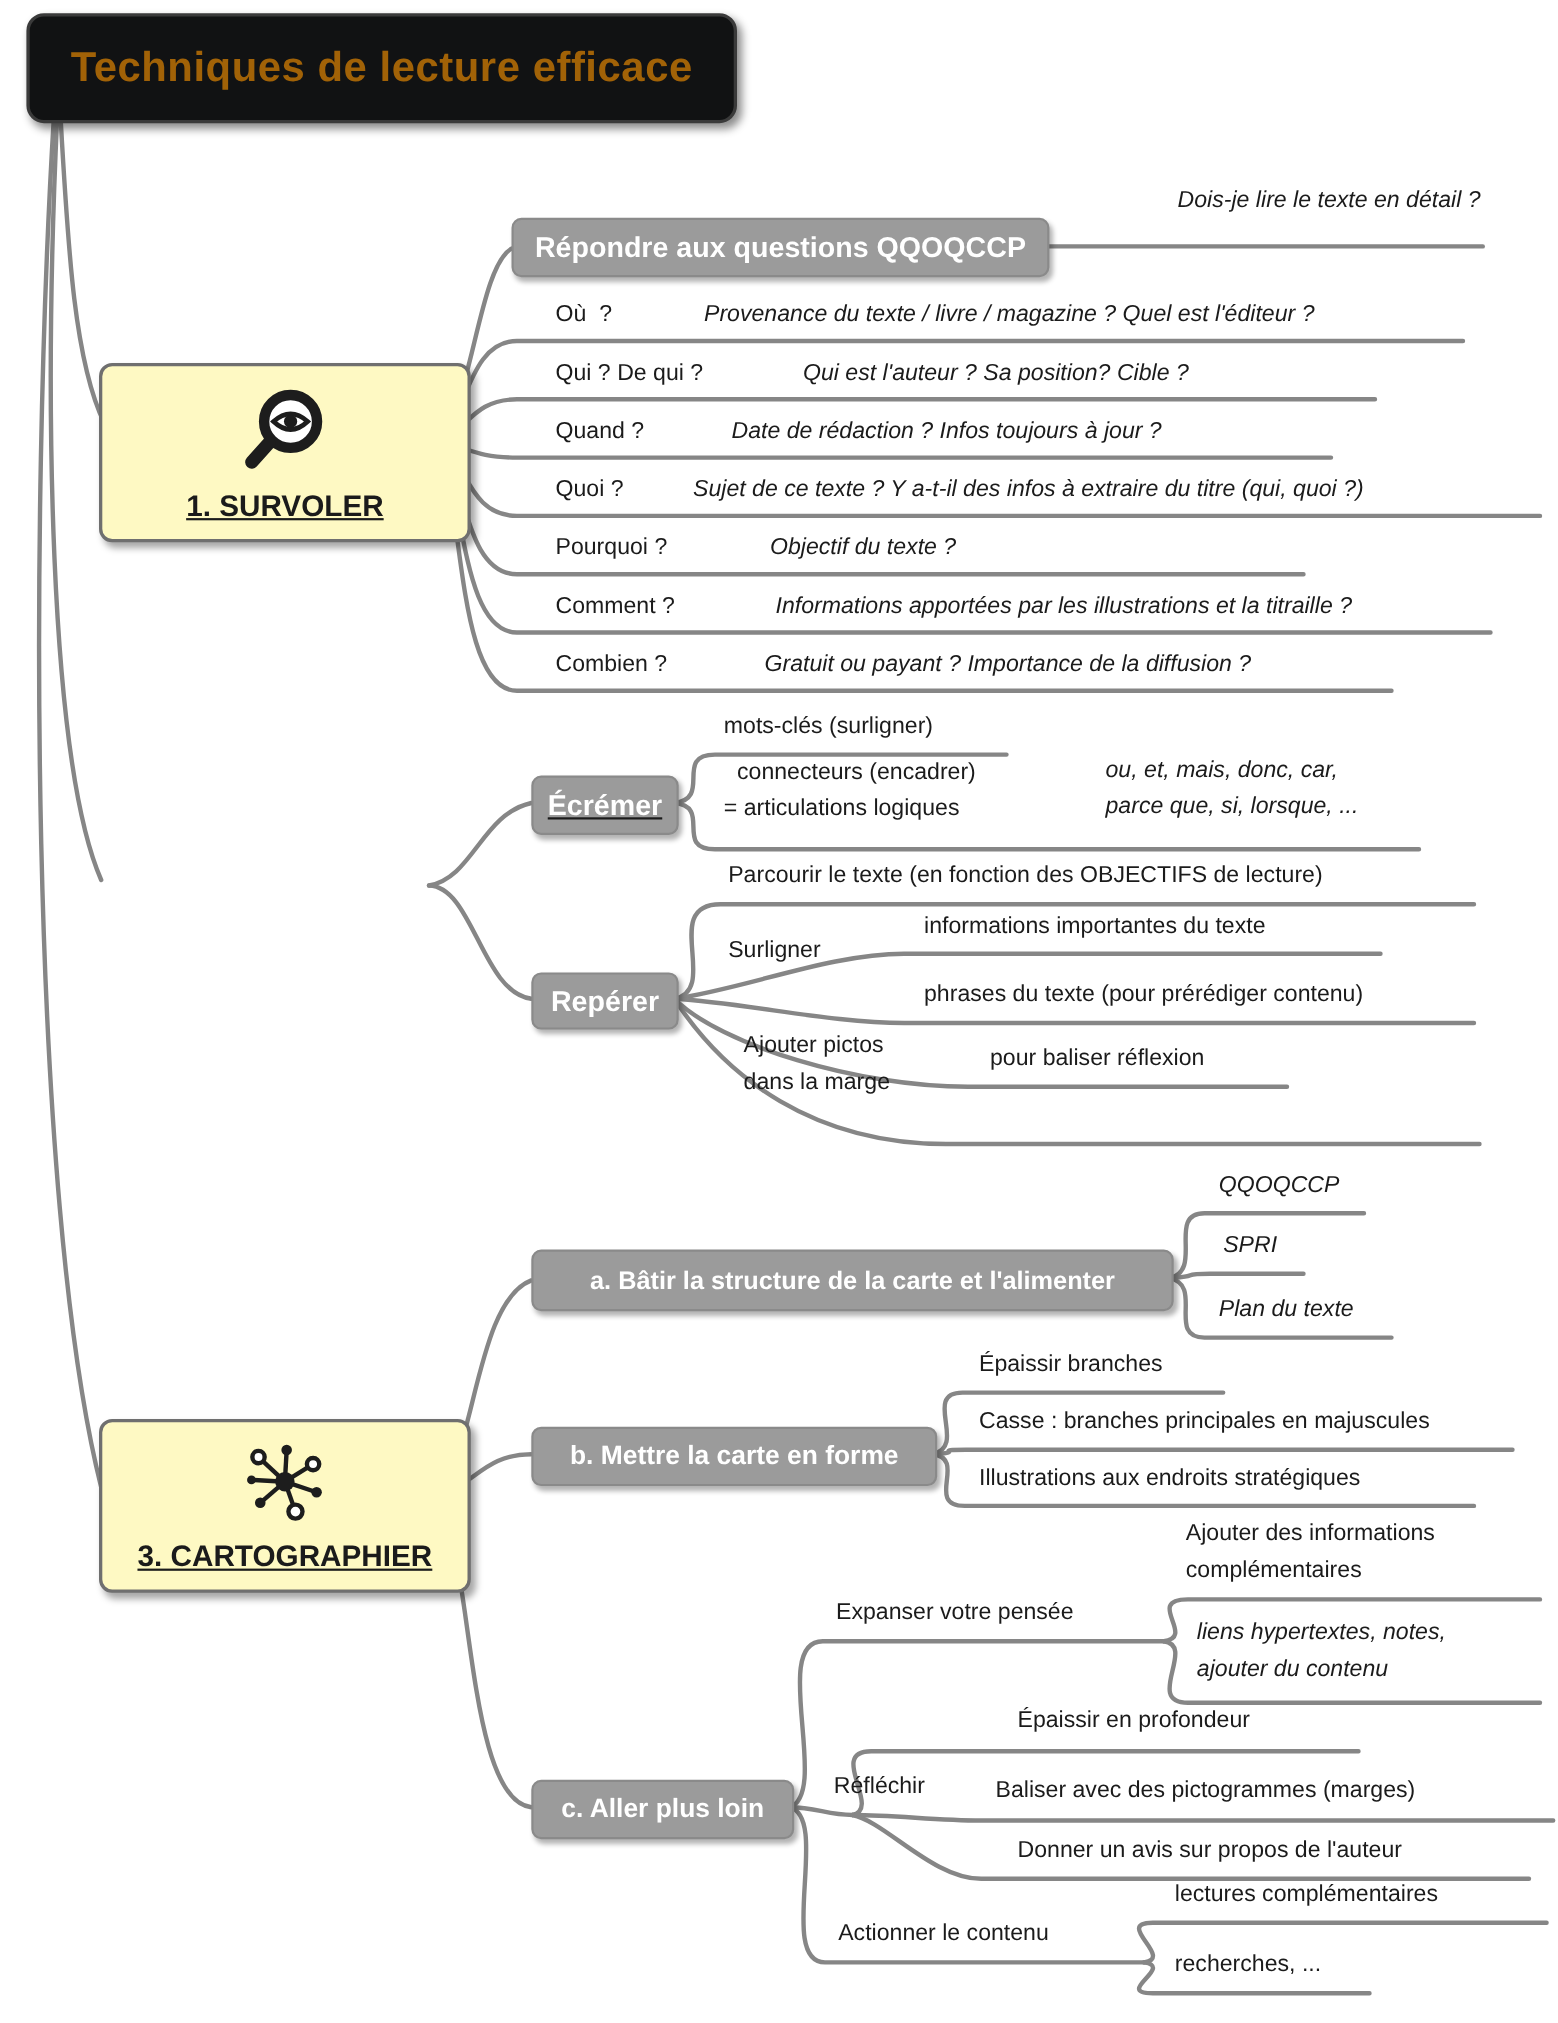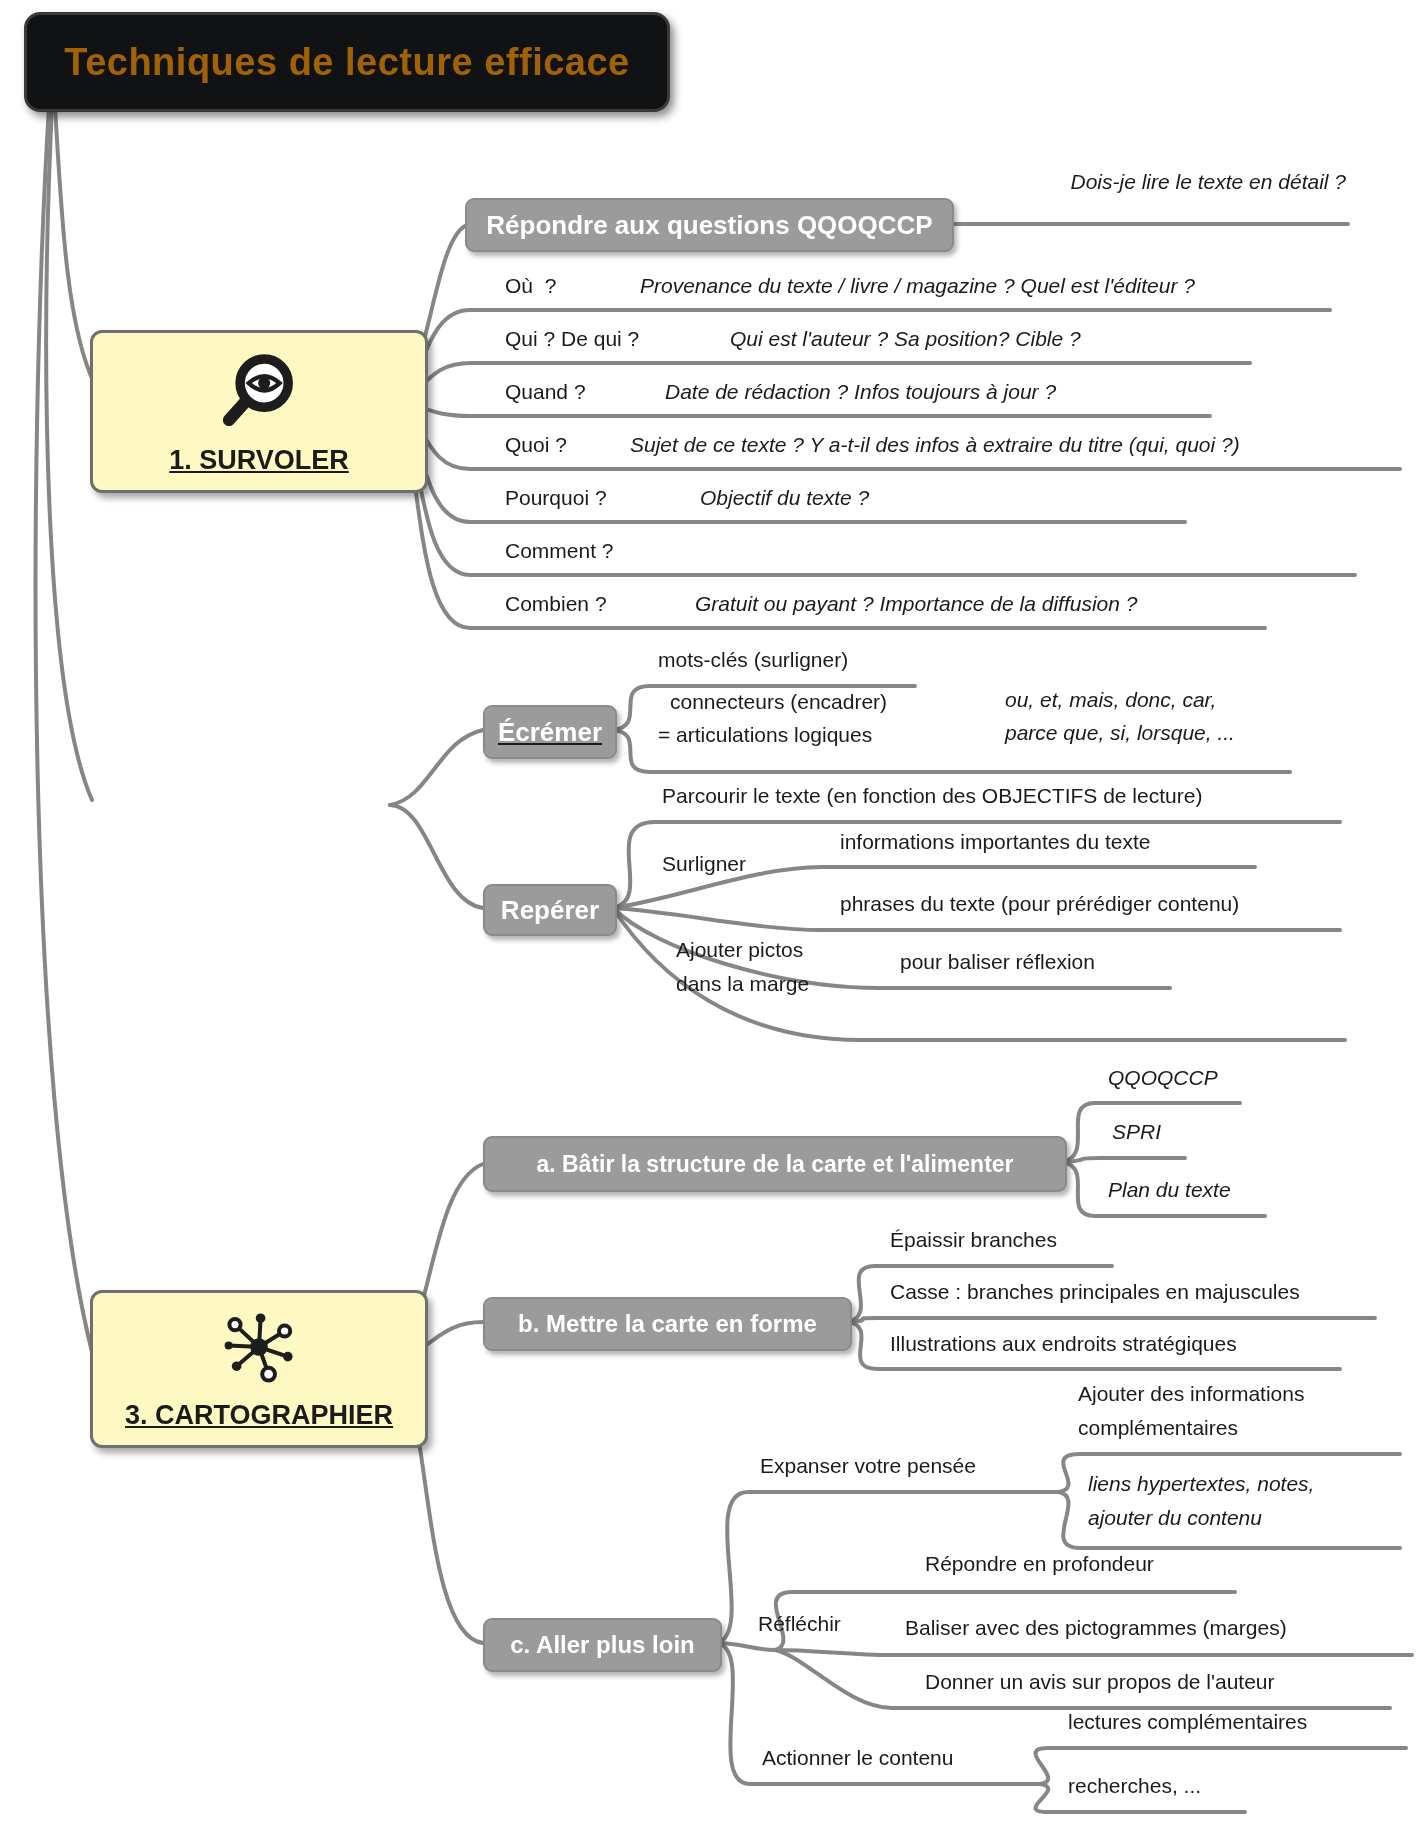--- a/index.html
+++ b/index.html
@@ -134,20 +134,21 @@
   <div class="abs t" style="left:505px;top:380px;">Quand ?</div>
   <div class="abs t it" style="left:665px;top:380px;">Date de rédaction ? Infos toujours à jour ?</div>
 
   <div class="abs t" style="left:505px;top:433px;">Quoi ?</div>
   <div class="abs t it" style="left:630px;top:433px;">Sujet de ce texte ? Y a-t-il des infos à extraire du titre (qui, quoi ?)</div>
 
   <div class="abs t" style="left:505px;top:486px;">Pourquoi ?</div>
   <div class="abs t it" style="left:700px;top:486px;">Objectif du texte ?</div>
 
   <div class="abs t" style="left:505px;top:539px;">Comment ?</div>
+  <div class="abs t it" style="left:705px;top:539px;">Informations apportées par les illustrations et la titraille ?</div>
 
   <div class="abs t" style="left:505px;top:592px;">Combien ?</div>
   <div class="abs t it" style="left:695px;top:592px;">Gratuit ou payant ? Importance de la diffusion ?</div>
 
   <div class="abs t" style="left:658px;top:648px;">mots-clés (surligner)</div>
 
   <div class="abs gbox fs26" style="left:483px;top:705px;width:130px;height:50px;text-decoration:underline;">
     <span>Écrémer</span>
   </div>
   <div class="abs t" style="left:670px;top:690px;">connecteurs (encadrer)</div>
@@ -184,21 +185,21 @@
 
   <div class="abs t" style="left:1078px;top:1382px;">Ajouter des informations</div>
   <div class="abs t" style="left:1078px;top:1416px;">complémentaires</div>
   <div class="abs t" style="left:760px;top:1454px;">Expanser votre pensée</div>
   <div class="abs t it" style="left:1088px;top:1472px;">liens hypertextes, notes,</div>
   <div class="abs t it" style="left:1088px;top:1506px;">ajouter du contenu</div>
 
   <div class="abs gbox fs24" style="left:483px;top:1618px;width:235px;height:50px;">
     <span>c. Aller plus loin</span>
   </div>
-  <div class="abs t" style="left:925px;top:1552px;">Répondre en profondeur</div>
+  <div class="abs t" style="left:925px;top:1552px;">Épaissir en profondeur</div>
   <div class="abs t" style="left:758px;top:1612px;">Réfléchir</div>
   <div class="abs t" style="left:905px;top:1616px;">Baliser avec des pictogrammes (marges)</div>
   <div class="abs t" style="left:925px;top:1670px;">Donner un avis sur propos de l'auteur</div>
 
   <div class="abs t" style="left:1068px;top:1710px;">lectures complémentaires</div>
   <div class="abs t" style="left:762px;top:1746px;">Actionner le contenu</div>
   <div class="abs t" style="left:1068px;top:1774px;">recherches, ...</div>
 
 </div>
 

